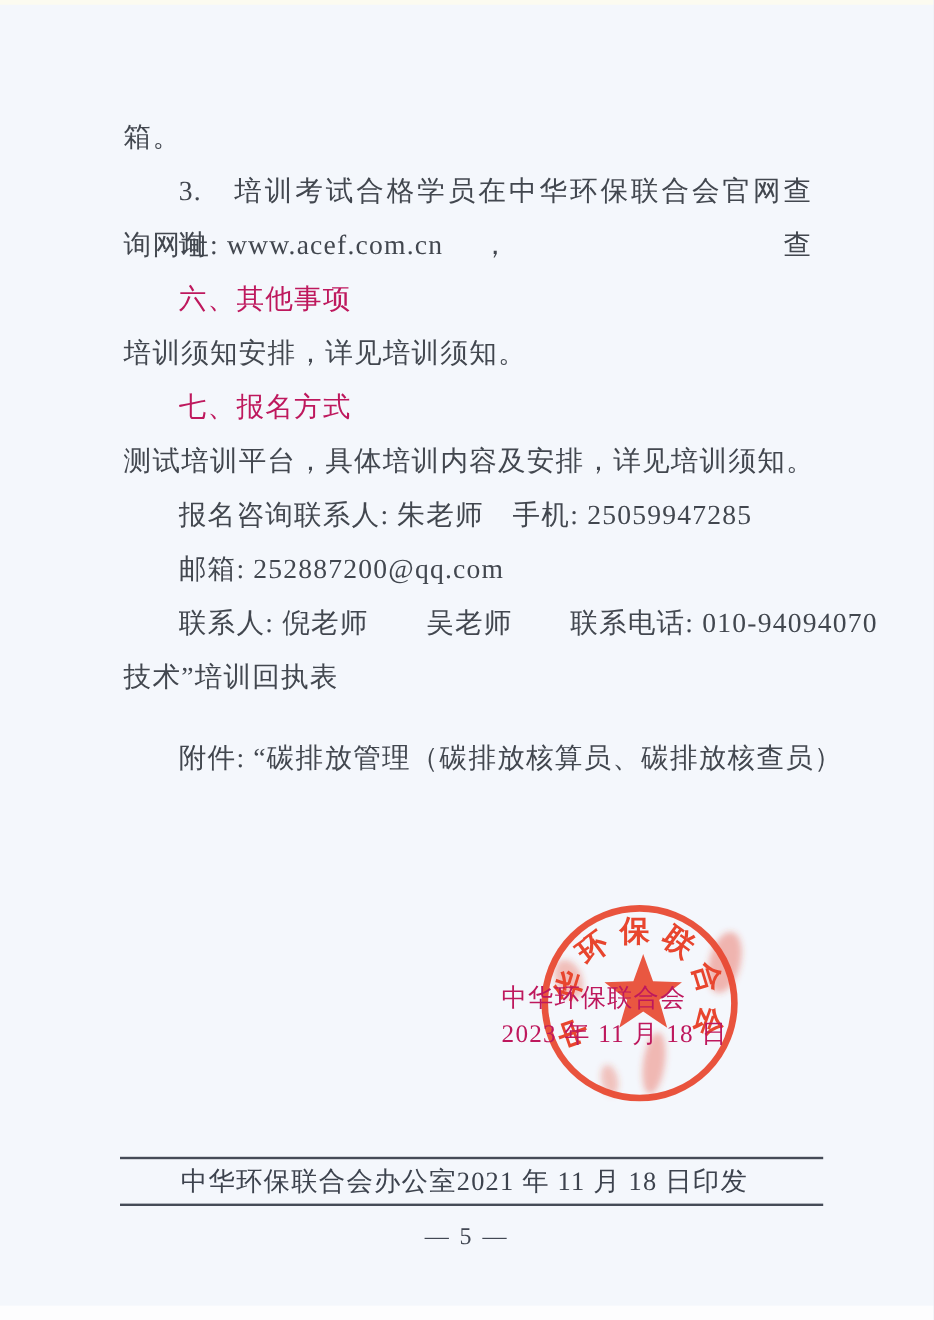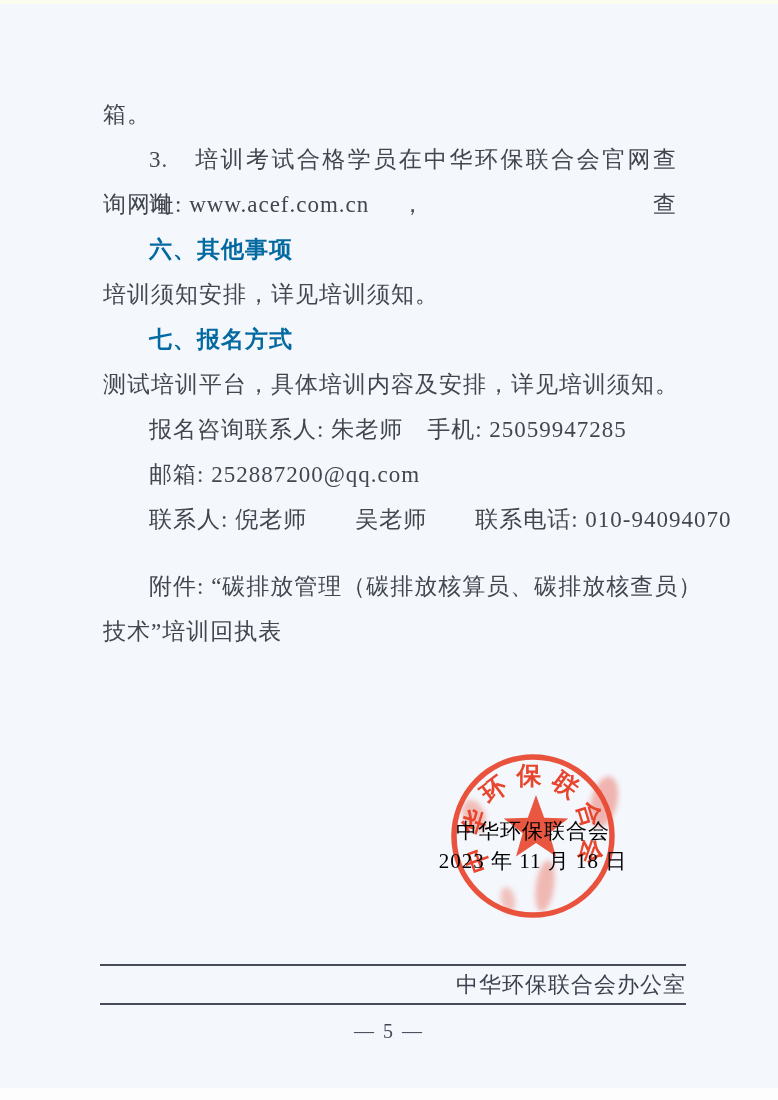--- a/index.html
+++ b/index.html
@@ -23,50 +23,50 @@
     position:absolute; bottom:0; left:0; width:778px; height:12px;
     background:#fdfdfe;
   }
   .textblock{
     position:absolute; top:92px; left:103px; width:574px;
     font-size:23px; letter-spacing:1px;
   }
   .line{ height:45px; line-height:45px; white-space:nowrap; }
   .indent{ padding-left:46px; }
   .fill{ white-space:normal; text-align:justify; text-align-last:justify; }
-  .heading{ font-weight:bold; color:#0369a1; }
+  .heading{ font-weight:normal; color:#be185d; }
   .uline{
     text-underline-offset:5px;
     text-decoration-thickness:1.5px;
   }
   .attach{ margin-top:22px; }
   .signature{
     position:absolute; top:816px; left:418px; width:230px;
-    text-align:center; z-index:3;
-    font-size:21px; color:#000000; letter-spacing:1px;
+    z-index:3;
+    font-size:21px; color:#be185d; letter-spacing:1px;
   }
   .signature .sig-line{ height:30px; line-height:30px; white-space:nowrap; }
   .seal{
     position:absolute; top:748px; left:443px; width:182px; height:182px;
     z-index:2;
   }
   .seal svg text{
     font-family:"Liberation Serif","DejaVu Serif",serif;
     font-weight:bold; font-size:25px; letter-spacing:8px;
     fill:var(--seal-color,#e8452e);
   }
   .footer-rule{
     position:absolute; left:100px; width:586px; height:2px;
     background:#454b57; z-index:1;
   }
   .rule-top{ top:964px; }
   .rule-bottom{ top:1003px; }
   .footer-row{
     position:absolute; top:966px; left:100px; width:586px; height:37px;
-    display:flex; justify-content:flex-end; align-items:center;
+    display:flex; justify-content:center; align-items:center;
     font-size:22px; color:#3d434e; letter-spacing:1px;
   }
   .footer-office{ padding-left:24px; white-space:nowrap; }
   .footer-issue{ padding-right:36px; white-space:nowrap; }
   .page-number{
     position:absolute; top:1020px; left:0; width:778px;
     text-align:center; font-size:20px; color:#424854; letter-spacing:2px;
   }
 </style>
 </head>
@@ -79,22 +79,22 @@
     <div class="line">箱。</div>
     <div class="line indent fill">3.　培训考试合格学员在中华环保联合会官网查询，查</div>
     <div class="line"><span>询网址: </span><span class="uline">www.acef.com.cn</span></div>
     <div class="line indent heading">六、其他事项</div>
     <div class="line">培训须知安排，详见培训须知。</div>
     <div class="line indent heading">七、报名方式</div>
     <div class="line">测试培训平台，具体培训内容及安排，详见培训须知。</div>
     <div class="line indent">报名咨询联系人: 朱老师　手机: 25059947285</div>
     <div class="line indent"><span>邮箱: </span><span class="uline">252887200@qq.com</span></div>
     <div class="line indent">联系人: 倪老师　　吴老师　　联系电话: 010-94094070</div>
+    <div class="line">技术”培训回执表</div>
     <div class="line indent attach">附件: “碳排放管理（碳排放核算员、碳排放核查员）</div>
-    <div class="line">技术”培训回执表</div>
   </div>
 
   <div class="seal">
     <svg width="182" height="182" viewBox="443 748 625 930" preserveAspectRatio="none" style="width:182px;height:182px;">
       
     </svg>
     <svg width="182" height="182" viewBox="443 748 182 182" style="position:absolute;top:0;left:0;">
       <defs>
         <filter id="smudge" x="-60%" y="-60%" width="220%" height="220%">
           <feGaussianBlur stdDeviation="2.6"></feGaussianBlur>
@@ -121,19 +121,20 @@
   </div>
 
   <div class="signature">
     <div class="sig-line">中华环保联合会</div>
     <div class="sig-line">2023 年 11 月 18 日</div>
   </div>
 
   <div class="footer-rule rule-top"></div>
   <div class="footer-row">
     <span class="footer-office">中华环保联合会办公室</span>
+    <span class="footer-issue">2021 年 11 月 18 日印发</span>
   </div>
   <div class="footer-rule rule-bottom"></div>
 
   <div class="page-number">— 5 —</div>
 
   <div class="scan-strip-bottom"></div>
 </div>
 
 </body></html>

